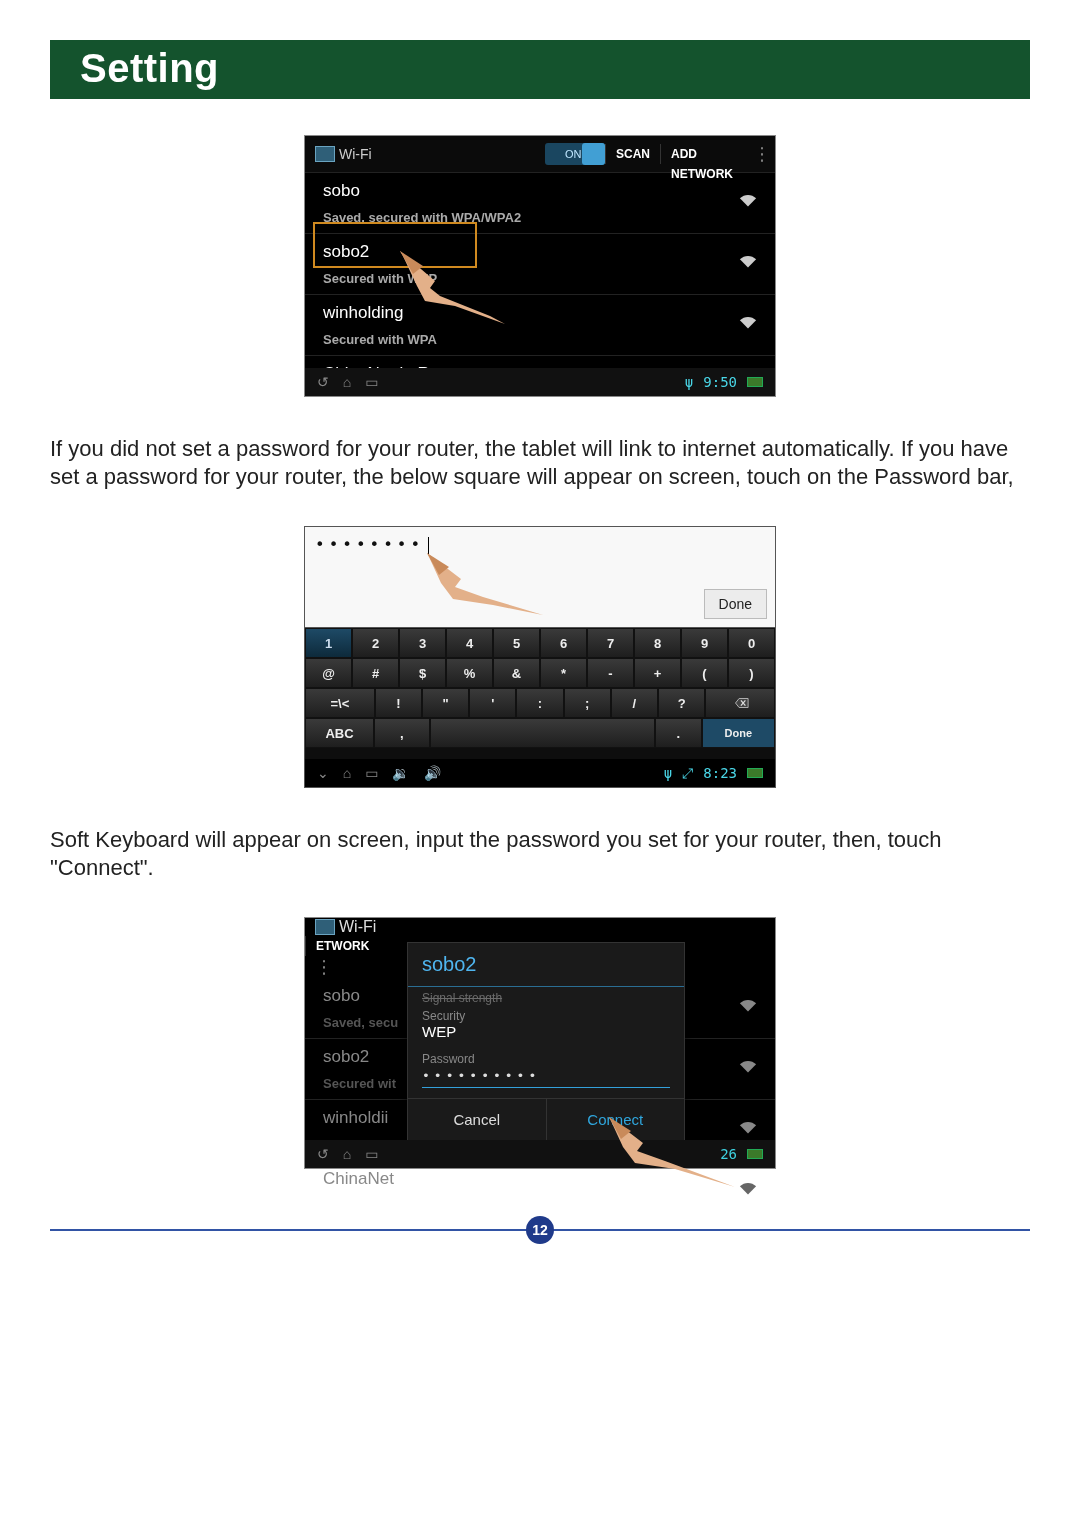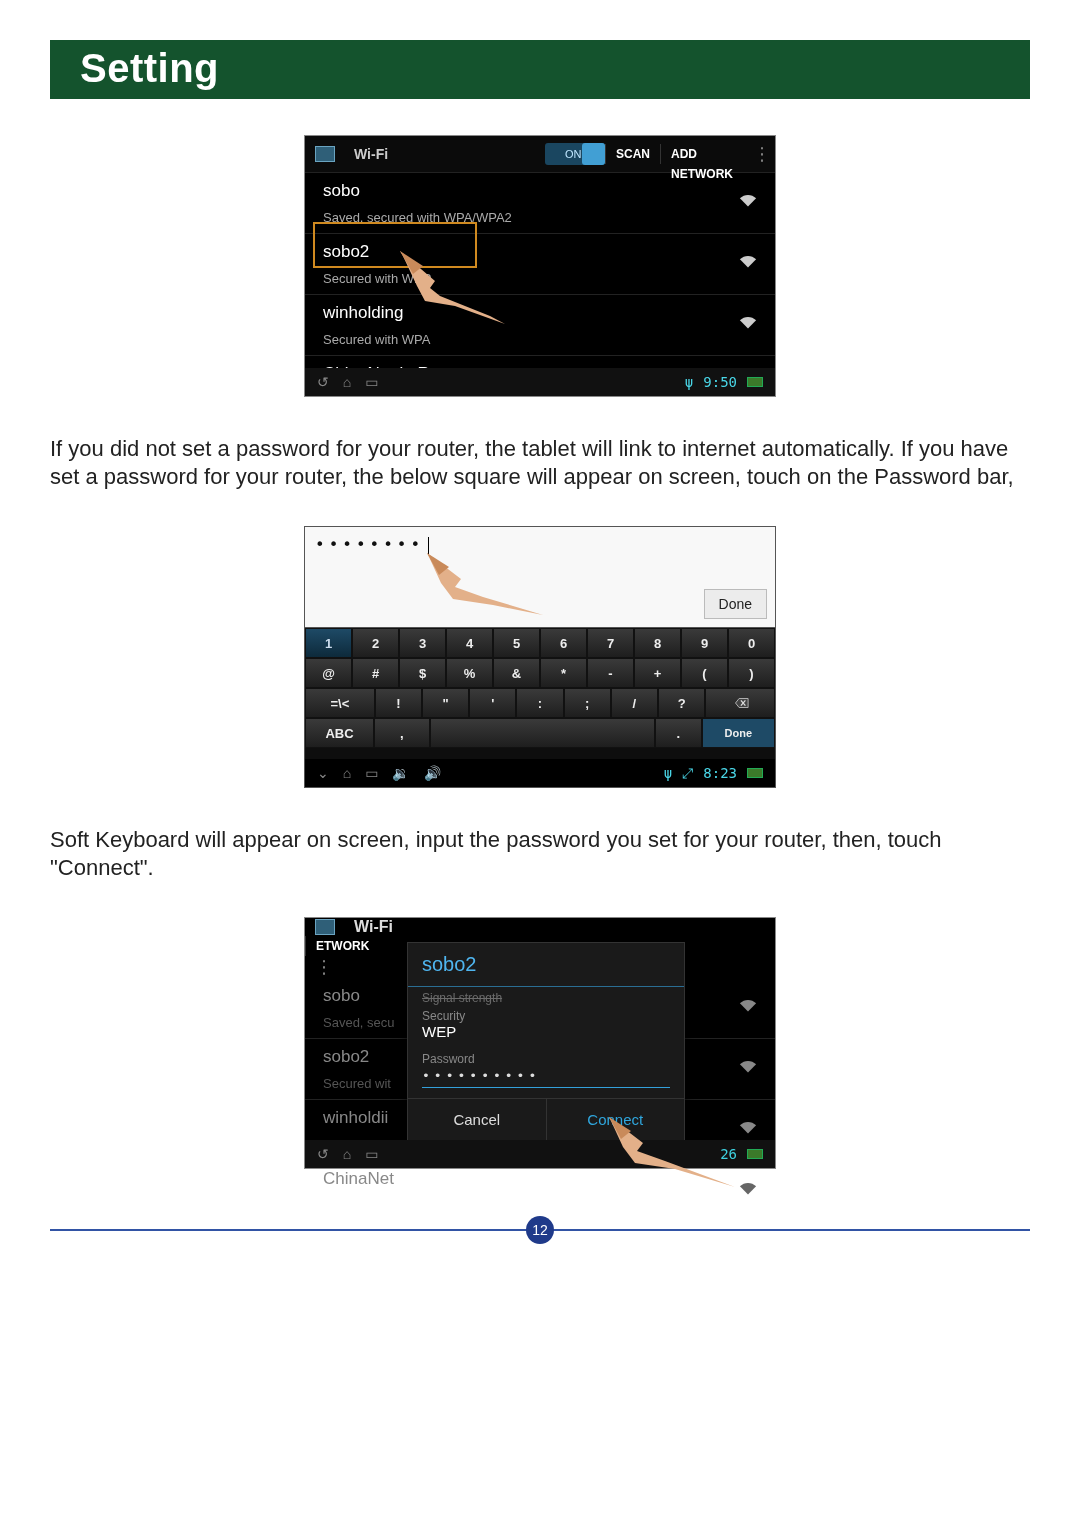--- a/index.html
+++ b/index.html
@@ -41,22 +41,22 @@
   .shot1 .topbar {
     display: flex;
     align-items: center;
     height: 36px;
     background: #0b0b0b;
     font-size: 14px;
     color: #ccc;
     border-bottom: 1px solid #222;
   }
   .wifi-title-box {
-    display: flex; align-items: center; gap: 19px;
-    padding-left: 10px; flex: 0 0 140px; font-weight: bold;
+    display: flex; align-items: center; gap: 4px;
+    padding-left: 10px; flex: 0 0 140px;
   }
   .wifi-mini-icon {
     width: 18px; height: 14px; background: #2f5f78;
     border: 1px solid #6aa4c1;
   }
   .toggle {
     width: 60px; height: 22px; background: #1a4660;
     border-radius: 3px; display: flex; align-items: center;
     font-size: 11px; color: #bfe6ff; margin-left: 90px;
   }
@@ -69,21 +69,21 @@
   }
   .topbar .scan { margin-left: auto; }
   .kebab { color: #888; font-size: 18px; padding: 0 10px; }
   .net-row {
     border-bottom: 1px solid #222;
     padding: 8px 18px; position: relative;
     display: flex; flex-direction: column; justify-content: space-between;
     min-height: 44px;
   }
   .net-name { font-size: 17px; color: #fff; }
-  .net-sub { font-size: 13px; color: #aaa; }
+  .net-sub { font-size: 13px; color: #aaa; font-weight: bold; }
   .wifi-signal {
     position: absolute; right: 18px; top: 50%;
     transform: translate(0,-50%);
   }
   .wifi-signal svg { width: 18px; height: 14px; }
   .highlight-box {
     position: absolute; border: 2px solid #d08a20;
     left: 8px; top: 86px; width: 160px; height: 42px;
   }
   .hand {
@@ -178,21 +178,21 @@
   
   .footer-rule {
     border: none; border-top: 2px solid #3253a5;
     margin: 60px 0 0 0;
   }
   .page-badge {
     width: 28px; height: 28px; border-radius: 50%;
     background: #1f3a8a; color: #fff;
     display: flex; align-items: center; justify-content: center;
     font-size: 14px; margin: -15px auto 0 auto;
-    position: relative; font-weight: normal;
+    position: relative; font-weight: bold;
   }
 </style>
 </head>
 <body>
 
 <div class="page">
 
   <div class="heading-bar">Setting</div>
 
   <div class="shot shot1">

